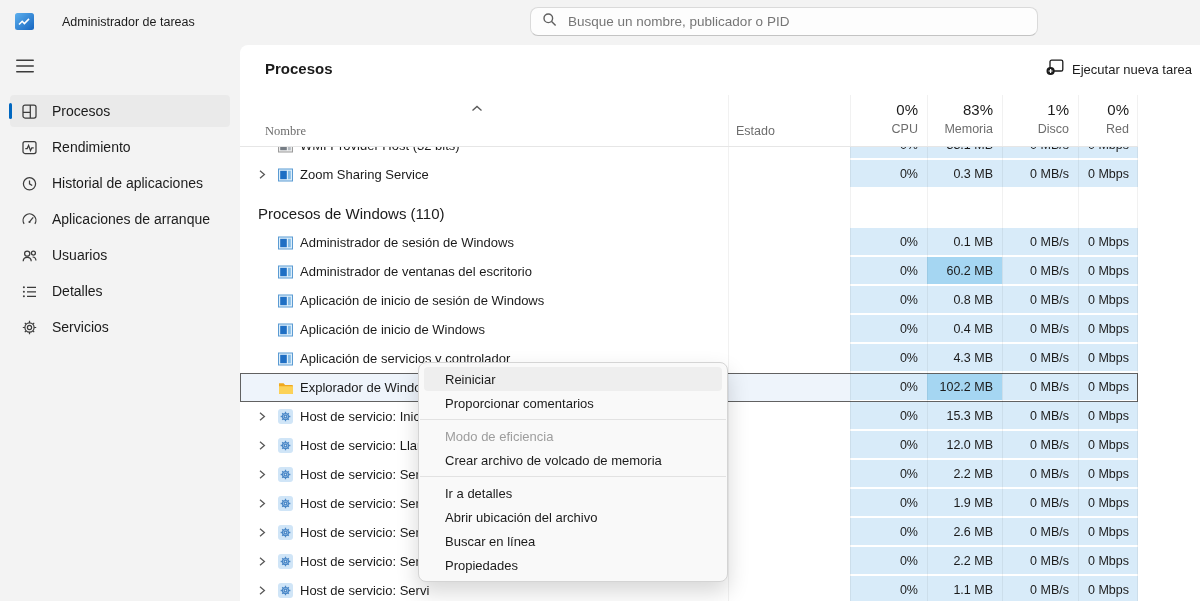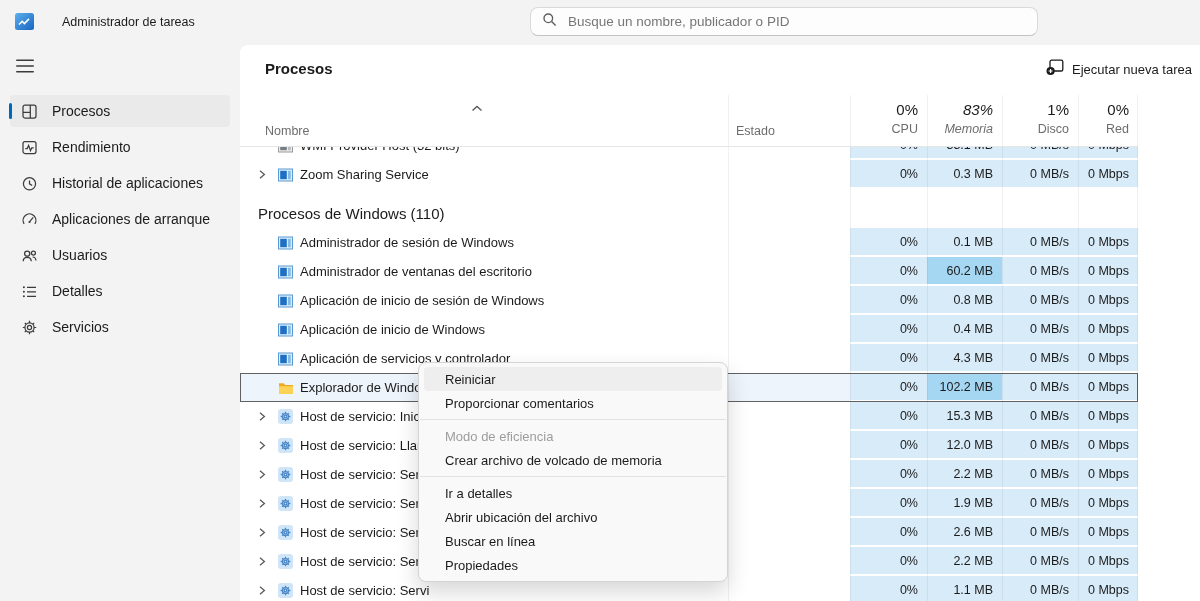--- a/index.html
+++ b/index.html
@@ -47,27 +47,27 @@
   .main {
     position:absolute; left:240px; top:45px; right:0; bottom:0;
     background:#fff; border-top-left-radius:8px;
   }
   .page-title { position:absolute; left:25px; top:15px; font-size:15px; font-weight:700; }
   .run-task { position:absolute; right:8px; top:14px; display:flex; align-items:center; gap:8px; font-size:13px; cursor:pointer; }
 
   
   .table-header { position:absolute; top:50px; left:0; width:898px; height:52px; border-bottom:1px solid #e6e6e6; background:#fff; }
   .sort-caret { position:absolute; left:231px; top:3px; }
-  .hdr-name  { position:absolute; left:25px;  top:29px; font-size:12.5px; color:#6d6d6d; }
+  .hdr-name  { position:absolute; left:25px;  top:29px; font-size:12.5px; color:#6d6d6d;font-family:Liberation Serif, serif; }
   .hdr-status{ position:absolute; left:496px; top:29px; font-size:12.5px; color:#6d6d6d; }
   .hdr-num { position:absolute; top:0; height:52px; text-align:right; padding-right:9px; }
   .hdr-num .pct { display:block; margin-top:6px; font-size:15px; color:#1b1b1b; }
   .hdr-num .lbl { display:block; margin-top:4px; font-size:12.5px; color:#6d6d6d; }
   .hdr-cpu  { left:610px; width:77px; }
-  .hdr-mem  { left:687px; width:75px;font-style:italic; }
+  .hdr-mem  { left:687px; width:75px; }
   .hdr-disk { left:762px; width:76px; }
   .hdr-net  { left:838px; width:60px; }
 
   
   .rows-viewport { position:absolute; top:102px; left:0; width:898px; bottom:0; overflow:hidden; }
   .rows { margin-top:-16px; position:relative; }
   .vline { position:absolute; top:0; bottom:0; width:1px; background:rgba(0,0,0,0.055); z-index:3; pointer-events:none; }
   .row { display:flex; height:29px; position:relative; }
   .row.group-row { height:39px; }
   .group-title { display:flex; align-items:center; padding:10px 0 0 18px; font-size:15px; }

